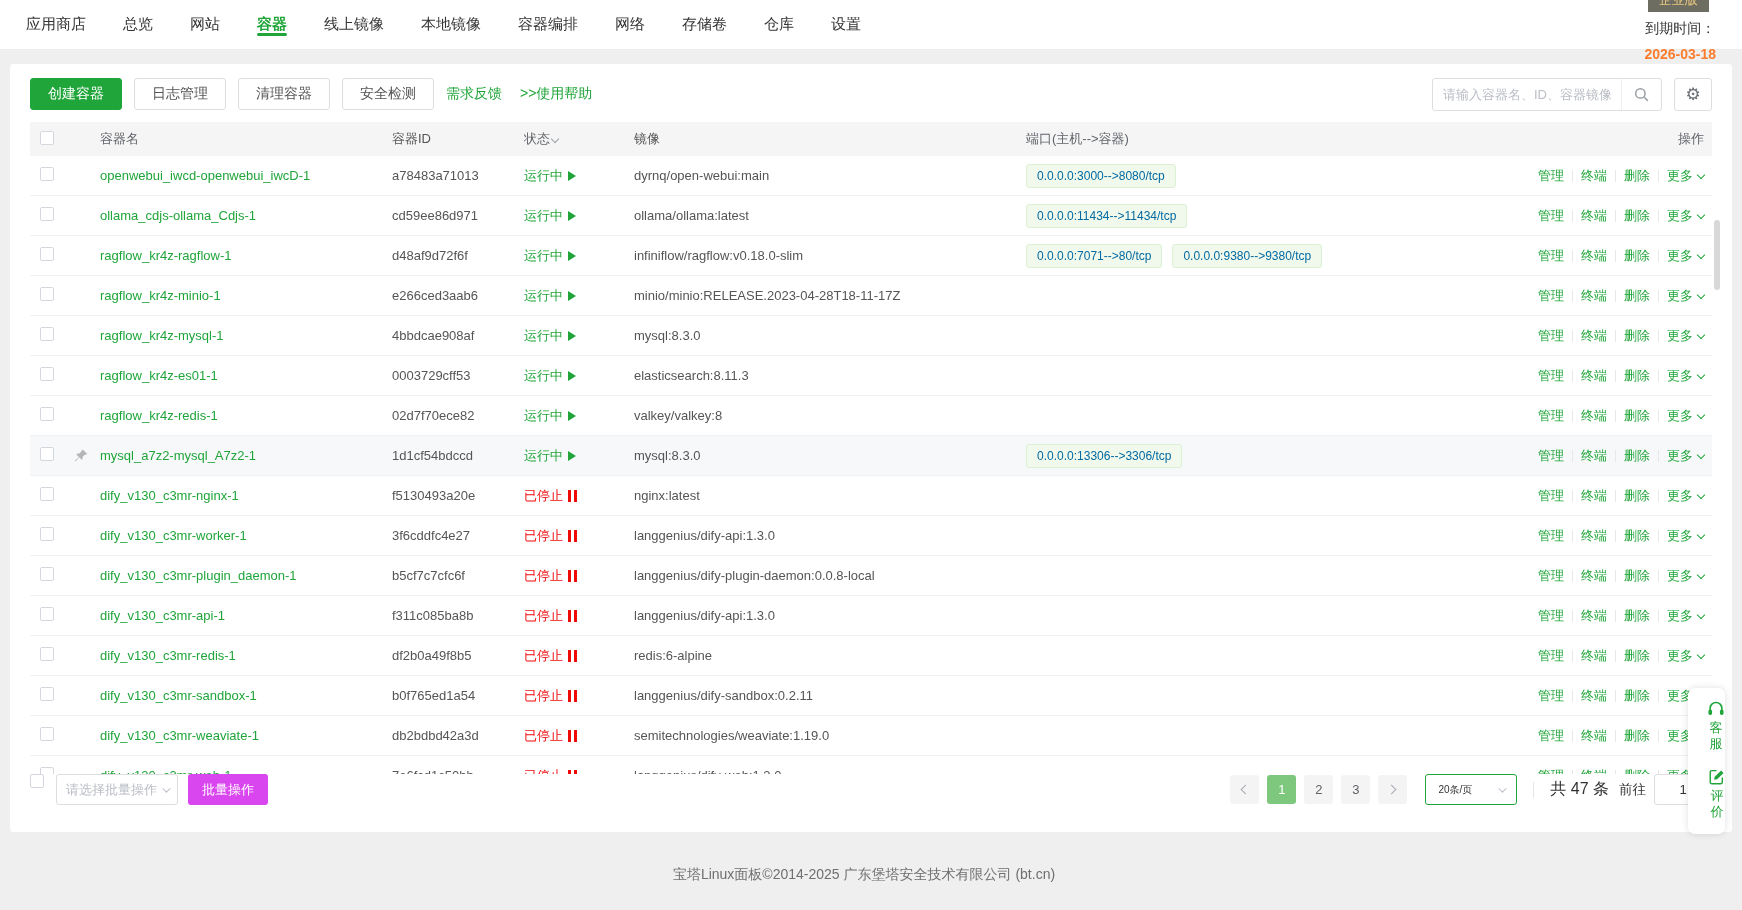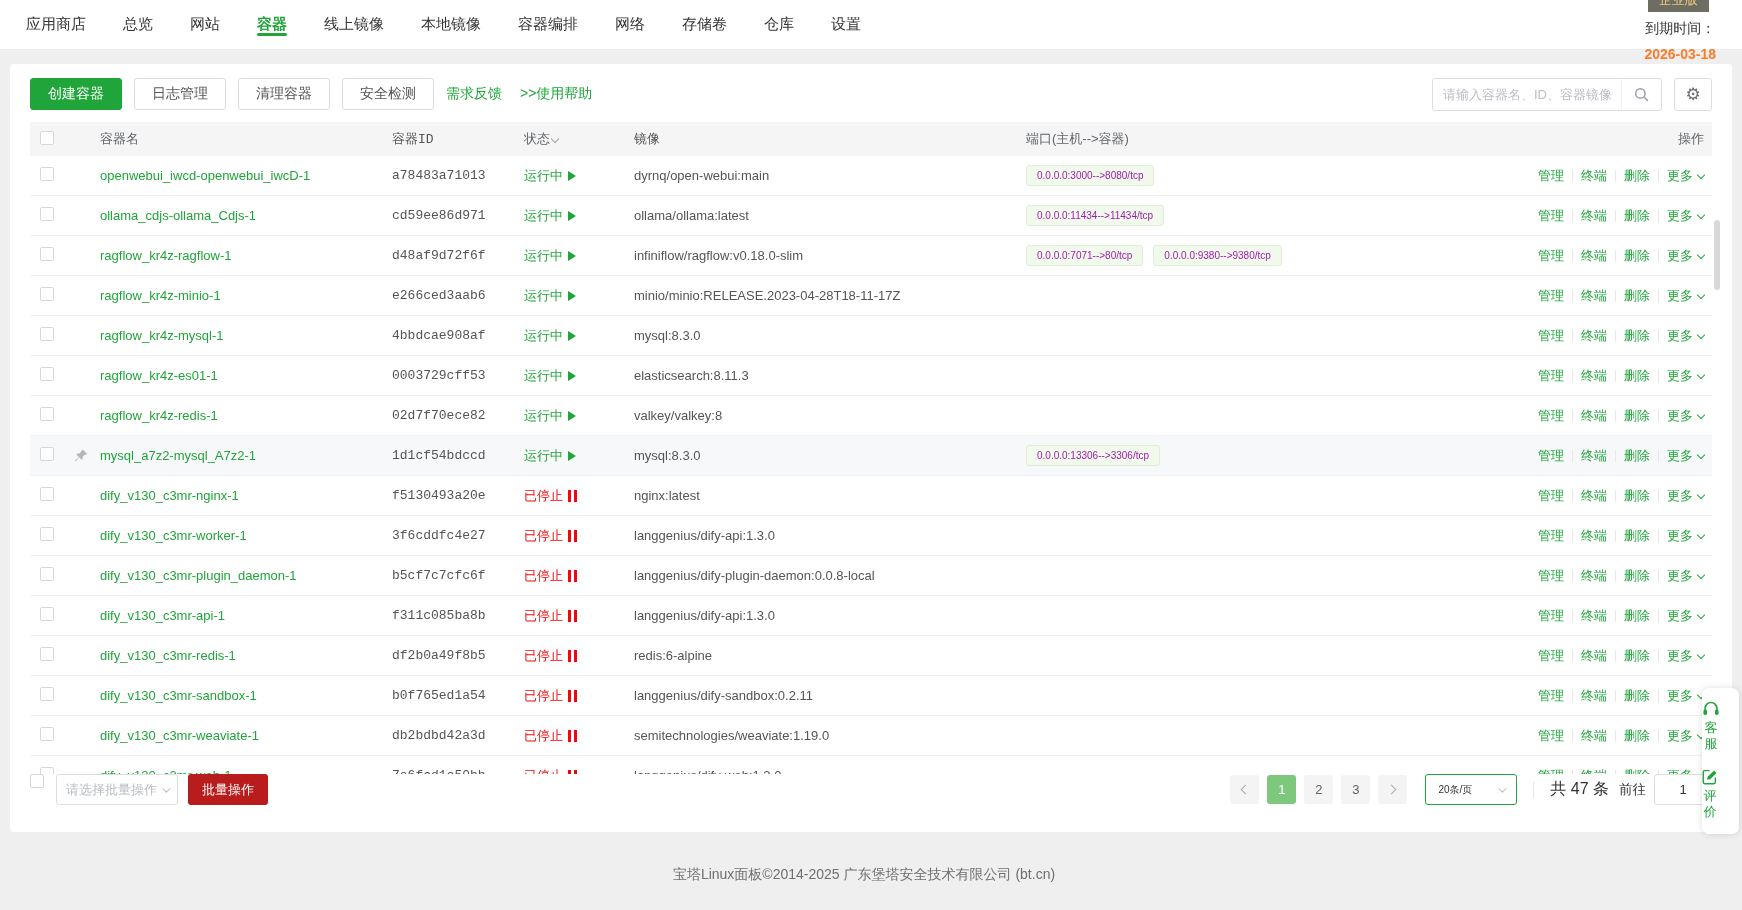--- a/index.html
+++ b/index.html
@@ -35,68 +35,68 @@
   
   .table { display:flex; flex-direction:column; flex:1; margin:0 20px; min-height:0; position:relative; }
   .thead { display:flex; align-items:center; height:34px; background:#f5f5f5; color:#5f6368; font-size:13px; flex:none; }
   .rows { flex:1; overflow:hidden; }
   .row { display:flex; align-items:center; height:40px; border-bottom:1px solid #f0f1f2; font-size:13px; }
   .row.pinned { background:#f7f8fa; }
   .col { box-sizing:border-box; flex:none; overflow:hidden; white-space:nowrap; }
   .col-check { width:44px; padding-left:10px; }
   .col-pin { width:26px; display:flex; align-items:center; }
   .col-name { width:292px; }
-  .col-id { width:132px; color:#555;font-family:Liberation Mono, monospace; }
+  .col-id { width:132px; color:#555; }
   .col-status { width:110px; display:flex; align-items:center; }
   .col-image { width:392px; color:#555; }
   .col-ports { flex:1 1 auto; display:flex; align-items:center; }
   .col-actions { width:200px; display:flex; align-items:center; justify-content:flex-end; padding-right:8px; }
   .cb { width:14px; height:14px; border:1px solid #d4d7de; border-radius:2px; background:#fff; display:inline-block; cursor:pointer; }
   .cname { color:#20a53a; }
   .pin-ic { visibility:hidden; }
   .row.pinned .pin-ic { visibility:visible; }
   .st-text { font-weight:normal; }
   .row.running .st-text { color:#20a53a; }
   .row.stopped .st-text { color:#ef0808; }
   .play { display:none; width:0; height:0; border-left:8px solid #20a53a; border-top:5px solid transparent; border-bottom:5px solid transparent; margin-left:5px; }
   .row.running .play { display:inline-block; }
   .pause { display:none; width:9px; height:12px; border-left:3px solid #ef0808; border-right:3px solid #ef0808; margin-left:5px; }
   .row.stopped .pause { display:inline-block; }
-  .port-badge { background:#f0f9eb; border:1px solid #dcf0d3; color:#a21caf; border-radius:3px; padding:4px 10px; font-size:10px; margin-right:10px; }
+  .port-badge { background:#f0f9eb; border:1px solid #dcf0d3; color:#0369a1; border-radius:3px; padding:4px 10px; font-size:12px; margin-right:10px; }
   .alink { color:#20a53a; font-size:13px; }
   .asep { display:inline-block; width:1px; height:12px; background:#e6e8ea; margin:0 8px; }
   .chev { display:inline-block; width:6px; height:6px; border-right:1.5px solid currentColor; border-bottom:1.5px solid currentColor; transform:rotate(45deg); margin-left:5px; vertical-align:2px; }
   .hd-chev { color:#9aa0a6; margin-left:2px; vertical-align:3px; }
   .scroll-thumb { position:absolute; right:-8px; top:98px; width:6px; height:70px; background:#d8d8d8; border-radius:3px; }
 
   
   .bottombar { display:flex; align-items:flex-start; padding:0 20px; height:58px; flex:none; }
   .batch-select { display:flex; align-items:center; justify-content:space-between; width:122px; height:31px; border:1px solid #dcdee2; border-radius:3px; padding:0 9px; color:#b9bdc4; font-size:13px; margin-left:12px; cursor:pointer; }
-  .batch-btn { height:31px; padding:0 14px; background:#b91c1c; color:#fff; border:none; border-radius:3px; font-size:13px; margin-left:10px; font-family:inherit; cursor:pointer; }
+  .batch-btn { height:31px; padding:0 14px; background:#d946ef; color:#fff; border:none; border-radius:3px; font-size:13px; margin-left:10px; font-family:inherit; cursor:pointer; }
   .sel-chev { width:6px; height:6px; border-right:1.5px solid #b9bdc4; border-bottom:1.5px solid #b9bdc4; transform:rotate(45deg) translateY(-2px); }
   .pager { margin-left:auto; display:flex; align-items:center; }
   .page-btn { min-width:29px; height:29px; border-radius:3px; background:#f4f4f5; color:#606266; display:flex; align-items:center; justify-content:center; font-size:13px; margin-left:8px; cursor:pointer; }
   .page-btn.active { background:#7ec87e; color:#fff; }
   .arr { width:7px; height:7px; border-right:1.6px solid #a8abb2; border-bottom:1.6px solid #a8abb2; }
   .arr-left { transform:rotate(135deg); margin-left:2px; }
   .arr-right { transform:rotate(-45deg); margin-right:2px; }
   .size-select { display:flex; align-items:center; gap:26px; height:31px; border:1px solid #20a53a; border-radius:3px; padding:0 12px; font-size:10px; color:#333; margin-left:18px; cursor:pointer; }
   .vdiv { width:1px; height:16px; background:#e6e6e6; margin-left:16px; }
   .total-txt { margin-left:16px; font-size:16px; color:#333; }
   .goto-label { margin-left:10px; font-size:13.5px; color:#333; }
   .goto-input { width:58px; height:31px; border:1px solid #dcdee2; border-radius:3px; text-align:center; font-size:13px; color:#333; margin-left:8px; outline:none; font-family:inherit; }
 
   
   .footer { position:absolute; left:0; right:0; top:866px; display:flex; align-items:center; justify-content:center; font-size:14px; color:#6f6f6f; }
   .f-link { color:#20a53a; }
   .f-sep { width:1px; height:13px; background:#d6d6d6; margin:0 16px; }
   .f-gap { width:14px; }
 
   
-  .float-widget { position:absolute; right:3px; top:688px; width:37px; background:#fff; border-radius:7px; box-shadow:0 0 7px rgba(0,0,0,.13); display:flex; flex-direction:column; align-items:flex-start; padding:12px 0 14px; gap:3px; }
+  .float-widget { position:absolute; right:17px; top:688px; width:37px; background:#fff; border-radius:7px; box-shadow:0 0 7px rgba(0,0,0,.13); display:flex; flex-direction:column; align-items:flex-end; padding:12px 0 14px; gap:3px; }
   .fw-item { display:flex; flex-direction:column; align-items:center; cursor:pointer; color:#20a53a; }
   .fw-label { width:15px; font-size:13px; line-height:16px; text-align:center; word-break:break-all; margin-top:3px; }
   .fw-item + .fw-item { margin-top:14px; }
 </style>
 </head>
 <body>
 
 <nav class="topnav">
   <div class="nav-items">
       <div class="nav-item">

